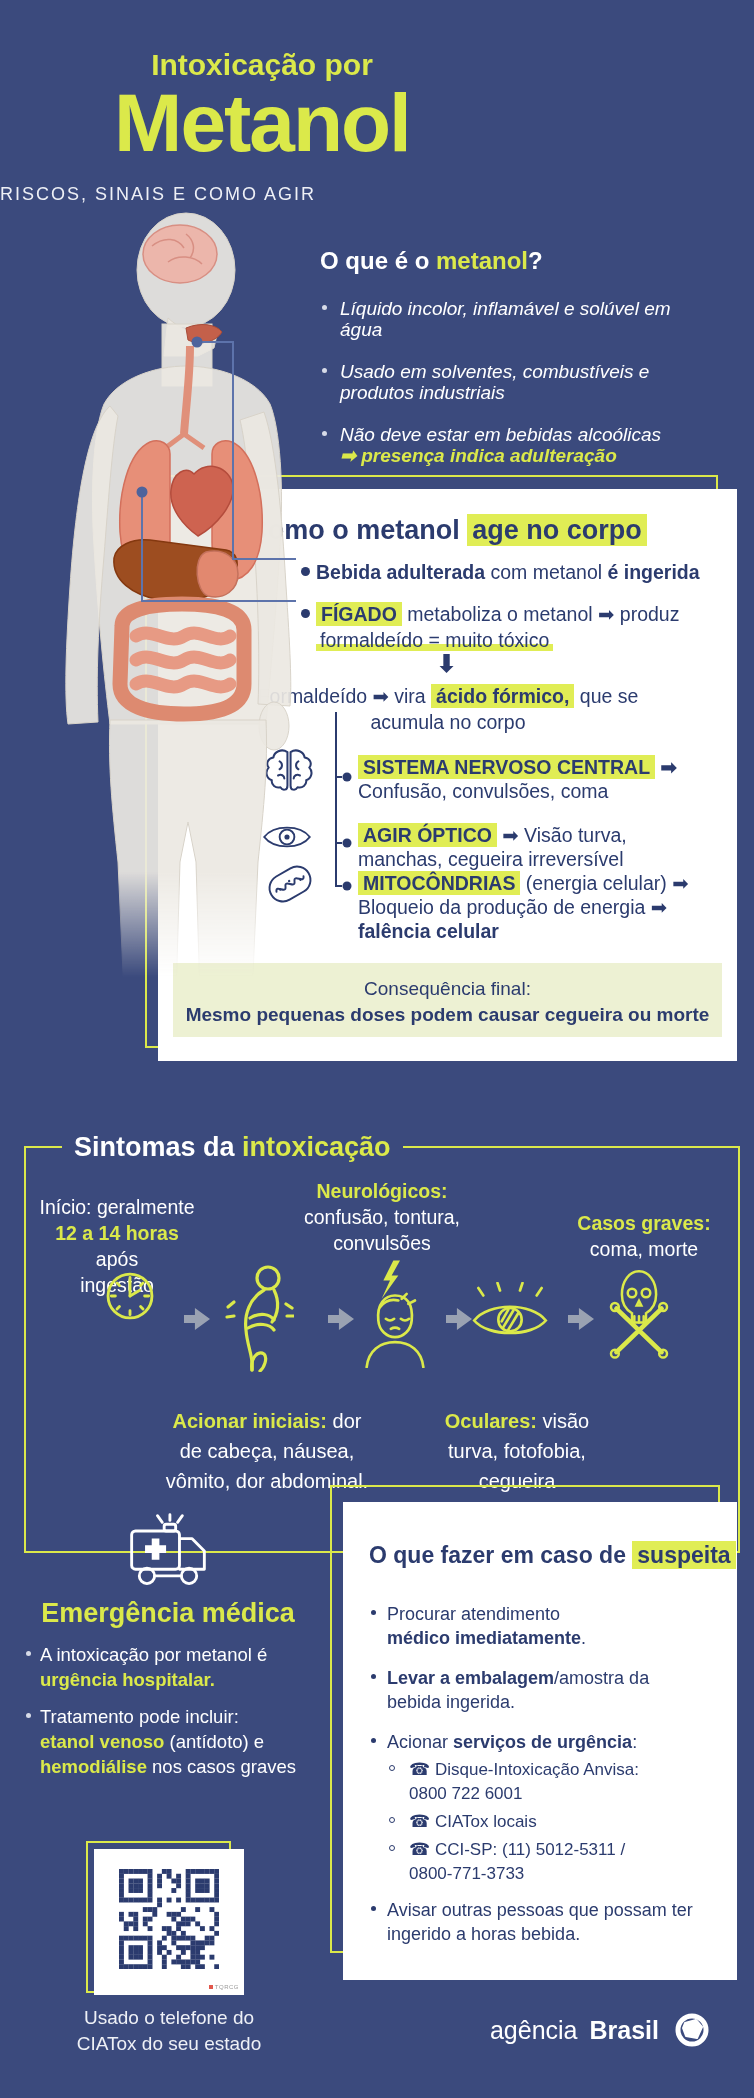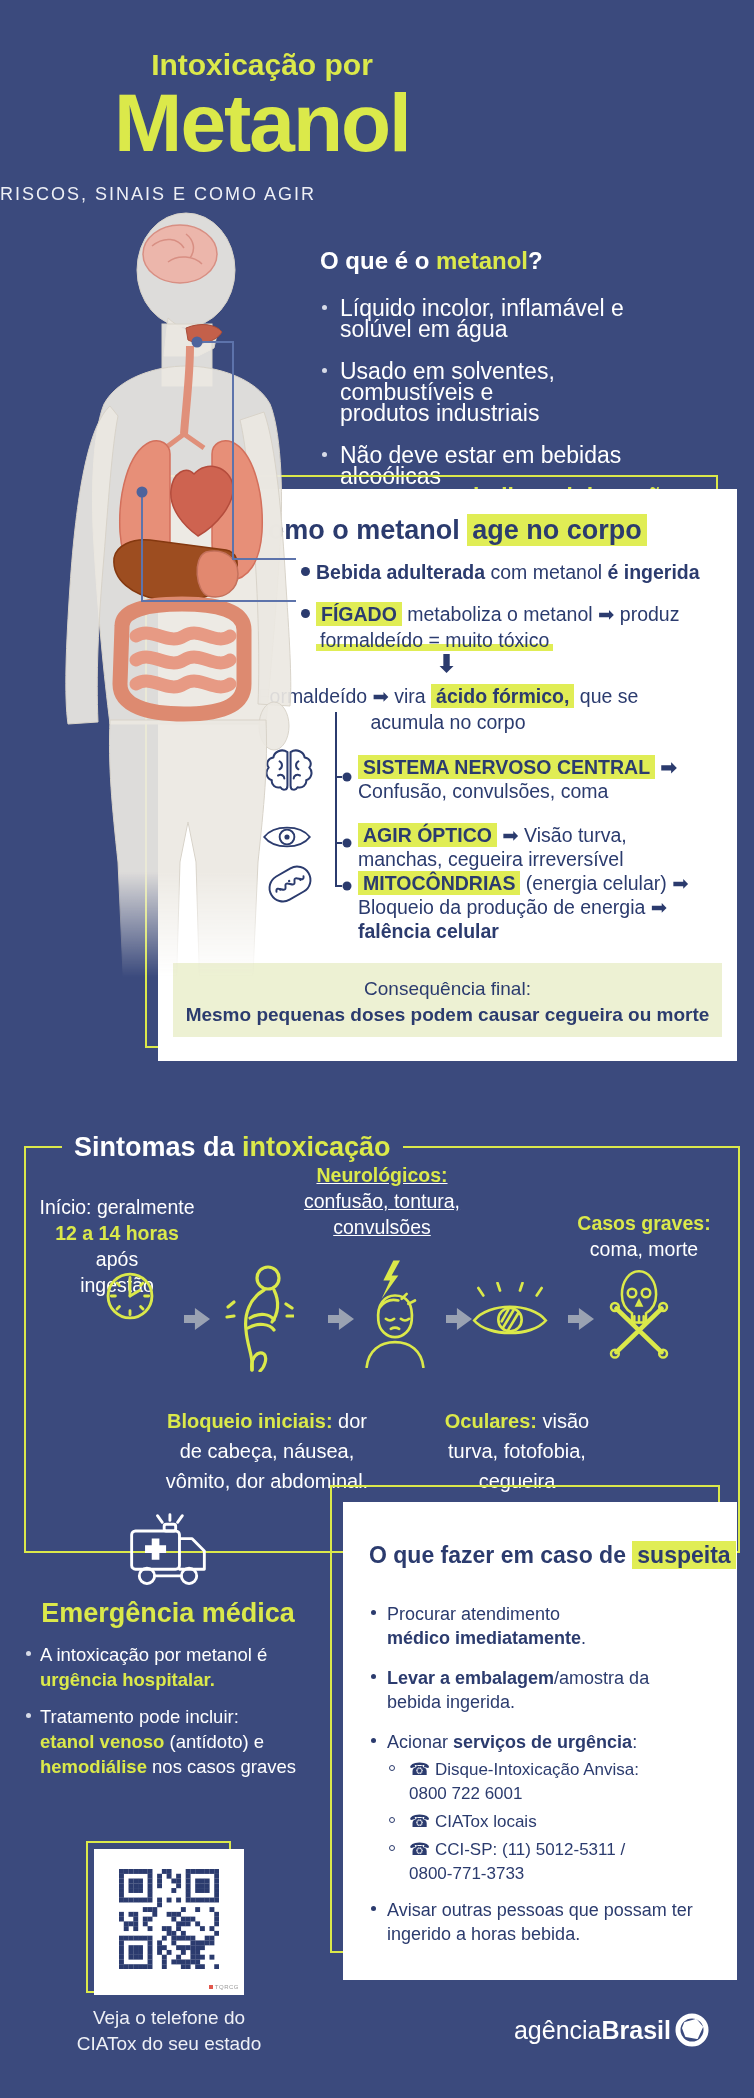--- a/index.html
+++ b/index.html
@@ -25,21 +25,21 @@
 
   
   .kicker{left:0;top:48px;width:524px;text-align:center;font-size:30px;font-weight:bold;color:var(--accent);}
   .main-title{left:0;top:76px;width:524px;text-align:center;font-size:82px;font-weight:bold;color:var(--accent);letter-spacing:-2px;}
   .subtitle{left:0;top:184px;width:524px;text-align:left;font-size:18px;letter-spacing:2px;color:#eef0f6;}
 
   
   .whatis{left:320px;top:246px;width:372px;}
   .whatis h2{font-size:24px;line-height:30px;color:#fff;}
   .whatis ul{list-style:none;margin-top:22px;}
-  .whatis li{position:relative;padding-left:20px;font-size:23px;line-height:21px;margin-bottom:21px;}
+  .whatis li{position:relative;padding-left:20px;font-style:italic;font-size:19px;line-height:21px;margin-bottom:21px;}
   .whatis li .dot{position:absolute;left:2px;top:7px;width:5px;height:5px;border-radius:50%;background:#d7dbe8;}
   .whatis .arrowline{color:var(--accent);font-weight:bold;margin-top:2px;}
 
   
   .yframe{border:2px solid var(--accent);background:transparent;}
   .card{background:#fff;color:var(--navy);}
 
   .card1{left:158px;top:489px;width:579px;height:572px;}
   .yframe1{left:145px;top:475px;width:573px;height:573px;}
 
@@ -78,21 +78,21 @@
   .c2sub .ring{position:absolute;left:2px;top:7px;width:6px;height:6px;border:1.5px solid var(--navy);border-radius:50%;}
   .phone{font-size:17px;}
 
   
   .qr-frame{left:86px;top:1841px;width:145px;height:152px;}
   .qr-card{left:94px;top:1849px;width:150px;height:146px;background:#fff;}
   .qr-svg{position:absolute;left:25px;top:20px;width:100px;height:100px;}
   .qr-mark{position:absolute;right:5px;bottom:5px;font-size:6px;color:#9b9b9b;letter-spacing:0.5px;}
   .qr-mark::before{content:"";display:inline-block;width:4px;height:4px;background:#e2574c;margin-right:2px;}
   .qr-caption{left:38px;top:2005px;width:262px;text-align:center;font-size:19px;line-height:26px;color:#eef0f6;}
-  .brand{left:0;top:2012px;width:710px;display:flex;justify-content:flex-end;align-items:center;font-size:25px;color:#fff;}
+  .brand{left:0;top:2012px;width:710px;display:flex;justify-content:flex-end;align-items:center;font-size:25px;color:#fff;gap:12px;}
   .brand .ball{margin-left:3px;width:36px;height:36px;}
 
   svg{display:block;}
 </style>
 </head>
 <body>
 
 <div class="page">
 
   <div class="abs kicker">Intoxicação por</div>
@@ -252,21 +252,21 @@
   <div class="abs sym-box">
     <div class="sym-legend">
       <span>Sintomas da </span><span class="accent">intoxicação</span>
     </div>
 
     <div class="sym-text" style="left:6px;top:46px;width:170px;">
       <span>Início: geralmente</span><br>
       <span class="sym-label">12 a 14 horas</span><span> após</span><br>
       <span>ingestão</span>
     </div>
-    <div class="sym-text" style="left:246px;top:14px;width:220px;text-decoration:underline;">
+    <div class="sym-text" style="left:246px;top:30px;width:220px;">
       <span class="sym-label">Neurológicos:</span><br>
       <span>confusão, tontura,</span><br>
       <span>convulsões</span>
     </div>
     <div class="sym-text" style="left:533px;top:62px;width:170px;">
       <span class="sym-label">Casos graves:</span><br>
       <span>coma, morte</span>
     </div>
 
     <div class="abs" style="left:78px;top:122px;">
@@ -321,21 +321,21 @@
           <circle cx="76" cy="110" r="5"></circle>
         <path d="M23,34 C23,16 33,4 45,4 C57,4 67,16 67,34 C67,46 61,54 54,58 L54,70 L36,70 L36,58 C29,54 23,46 23,34 Z" fill="#3b4a7d"></path>
         <circle cx="36" cy="32" r="5.5"></circle>
           <circle cx="54" cy="32" r="5.5"></circle>
         <path d="M45,42 l-3,6 h6 z"></path>
         <path d="M39,62 v8 M45,62 v8 M51,62 v8"></path>
       </svg>
     </div>
 
     <div class="sym-caption" style="left:126px;top:258px;width:230px;">
-      <span class="sym-label">Bloqueio iniciais:</span><span> dor</span><br>
+      <span class="sym-label">Acionar iniciais:</span><span> dor</span><br>
       <span>de cabeça, náusea,</span><br>
       <span>vômito, dor abdominal.</span>
     </div>
     <div class="sym-caption" style="left:396px;top:258px;width:190px;">
       <span class="sym-label">Oculares:</span><span> visão</span><br>
       <span>turva, fotofobia,</span><br>
       <span>cegueira</span>
     </div>
   </div>
 
@@ -614,21 +614,21 @@
         <rect x="42.86" y="95.24" width="4.91" height="4.91"></rect>
         <rect x="61.90" y="95.24" width="4.91" height="4.91"></rect>
         <rect x="66.67" y="95.24" width="4.91" height="4.91"></rect>
         <rect x="76.19" y="95.24" width="4.91" height="4.91"></rect>
         <rect x="80.95" y="95.24" width="4.91" height="4.91"></rect>
         <rect x="95.24" y="95.24" width="4.91" height="4.91"></rect>
       </svg>
     <span class="qr-mark">TQRCG</span>
   </div>
   <div class="abs qr-caption">
-    <span>Veja o telefone do</span><br><span>CIATox do seu estado</span>
+    <span>Usado o telefone do</span><br><span>CIATox do seu estado</span>
   </div>
 
   <div class="abs brand">
     <span>agência</span>
       <span class="b">Brasil</span>
     <svg class="ball" viewBox="0 0 36 36">
       <circle cx="18" cy="18" r="14" fill="none" stroke="#fff" stroke-width="5"></circle>
       <path d="M11,11 L22,8 L28,15 L23,26 L12,24 L9,16 Z" fill="#fff" stroke="#fff" stroke-width="2" stroke-linejoin="round"></path>
     </svg>
   </div>

